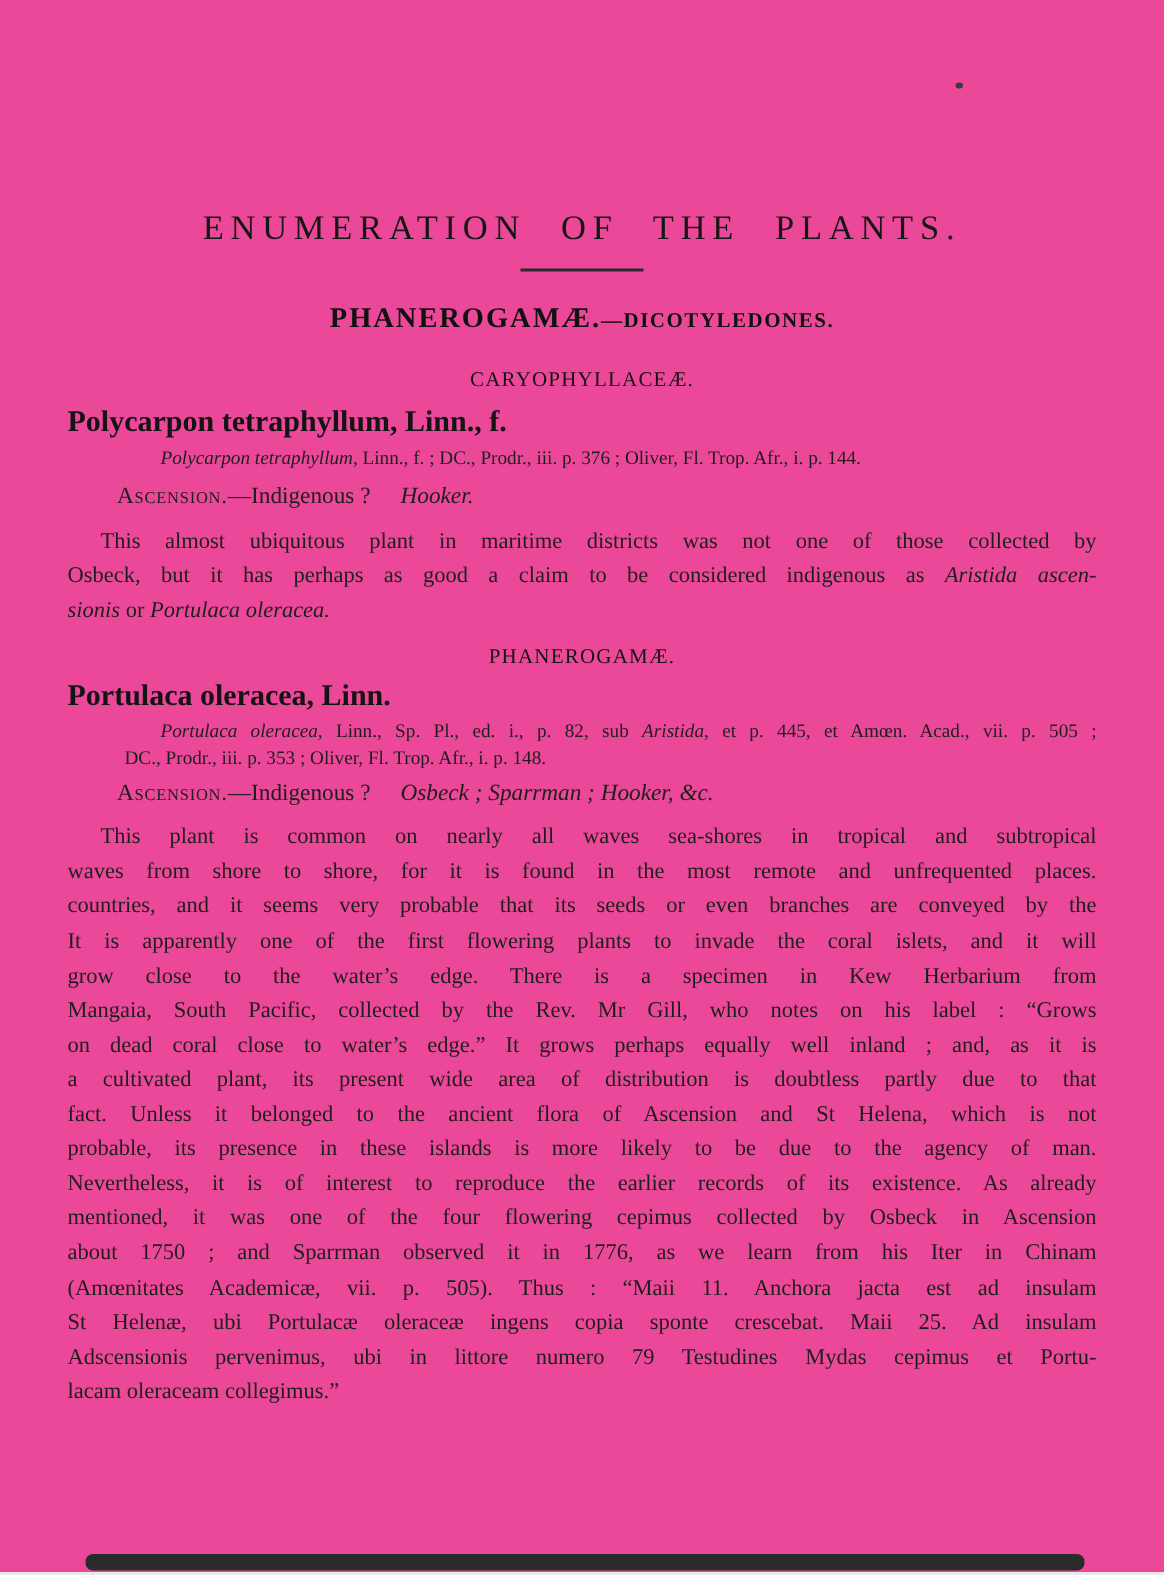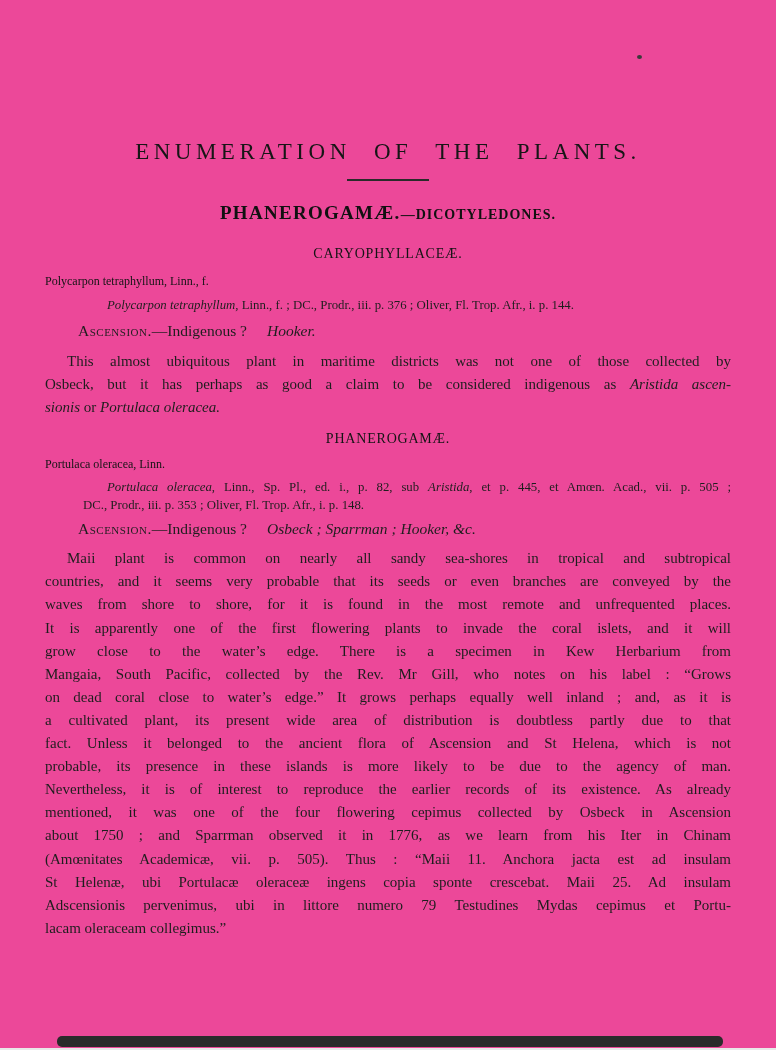--- a/index.html
+++ b/index.html
@@ -12,21 +12,21 @@
   .rule{margin:13px auto 0;width:82px;height:0;border-top:2px solid #2a2a2a;}
 
   .group-heading{margin-top:21px;text-align:center;line-height:22px;color:#111;}
   .group-primary{font-size:19px;font-weight:bold;letter-spacing:1.3px;}
   .group-secondary{font-size:14px;font-weight:bold;letter-spacing:1px;}
 
   .family{margin-top:19px;text-align:center;font-size:14px;line-height:17px;
           letter-spacing:.8px;color:#141414;}
   .section + .section .family{margin-top:11px;}
 
-  .species{margin-top:9px;font-size:12px;line-height:20px;font-weight:normal;color:#141414;}
+  .species{margin-top:9px;font-size:20px;line-height:20px;font-weight:bold;color:#141414;}
   .section + .section .species{margin-top:7px;}
 
   .synonymy{margin-top:5px;font-size:12.8px;line-height:18px;}
   .section + .section .synonymy{margin-top:4px;}
   .synonymy .line{padding-left:38px;}
   .synonymy .line:first-child{padding-left:62px;}
 
   .record{margin-top:7px;padding-left:33px;font-size:15.5px;line-height:20px;}
   .section + .section .record{margin-top:5px;}
   .sc{font-variant:small-caps;letter-spacing:.5px;}
@@ -79,23 +79,23 @@
       <div class="family">PHANEROGAMÆ.</div>
       <div class="species">Portulaca oleracea, Linn.</div>
       <div class="synonymy">
           <div class="line"><span class="it">Portulaca oleracea</span><span>, Linn., Sp. Pl., ed. i., p. 82, sub </span><span class="it">Aristida</span><span>, et p. 445, et Amœn. Acad., vii. p. 505 ;</span></div>
           <div class="line last"><span>DC., Prodr., iii. p. 353 ; Oliver, Fl. Trop. Afr., i. p. 148.</span></div>
         </div>
       <div class="record">
         <span class="sc">Ascension.</span><span>—Indigenous ?</span><span class="authorities">Osbeck ; Sparrman ; Hooker, &amp;c.</span>
       </div>
       <div class="paragraph">
-          <div class="line"><span>Maii plant is common on nearly all sandy sea-shores in tropical and subtropical</span></div>
+          <div class="line"><span>This plant is common on nearly all waves sea-shores in tropical and subtropical</span></div>
+          <div class="line"><span>waves from shore to shore, for it is found in the most remote and unfrequented places.</span></div>
           <div class="line"><span>countries, and it seems very probable that its seeds or even branches are conveyed by the</span></div>
-          <div class="line"><span>waves from shore to shore, for it is found in the most remote and unfrequented places.</span></div>
           <div class="line"><span>It is apparently one of the first flowering plants to invade the coral islets, and it will</span></div>
           <div class="line"><span>grow close to the water’s edge.  There is a specimen in Kew Herbarium from</span></div>
           <div class="line"><span>Mangaia, South Pacific, collected by the Rev. Mr Gill, who notes on his label : “Grows</span></div>
           <div class="line"><span>on dead coral close to water’s edge.”  It grows perhaps equally well inland ; and, as it is</span></div>
           <div class="line"><span>a cultivated plant, its present wide area of distribution is doubtless partly due to that</span></div>
           <div class="line"><span>fact.  Unless it belonged to the ancient flora of Ascension and St Helena, which is not</span></div>
           <div class="line"><span>probable, its presence in these islands is more likely to be due to the agency of man.</span></div>
           <div class="line"><span>Nevertheless, it is of interest to reproduce the earlier records of its existence.  As already</span></div>
           <div class="line"><span>mentioned, it was one of the four flowering cepimus collected by Osbeck in Ascension</span></div>
           <div class="line"><span>about 1750 ; and Sparrman observed it in 1776, as we learn from his Iter in Chinam</span></div>

